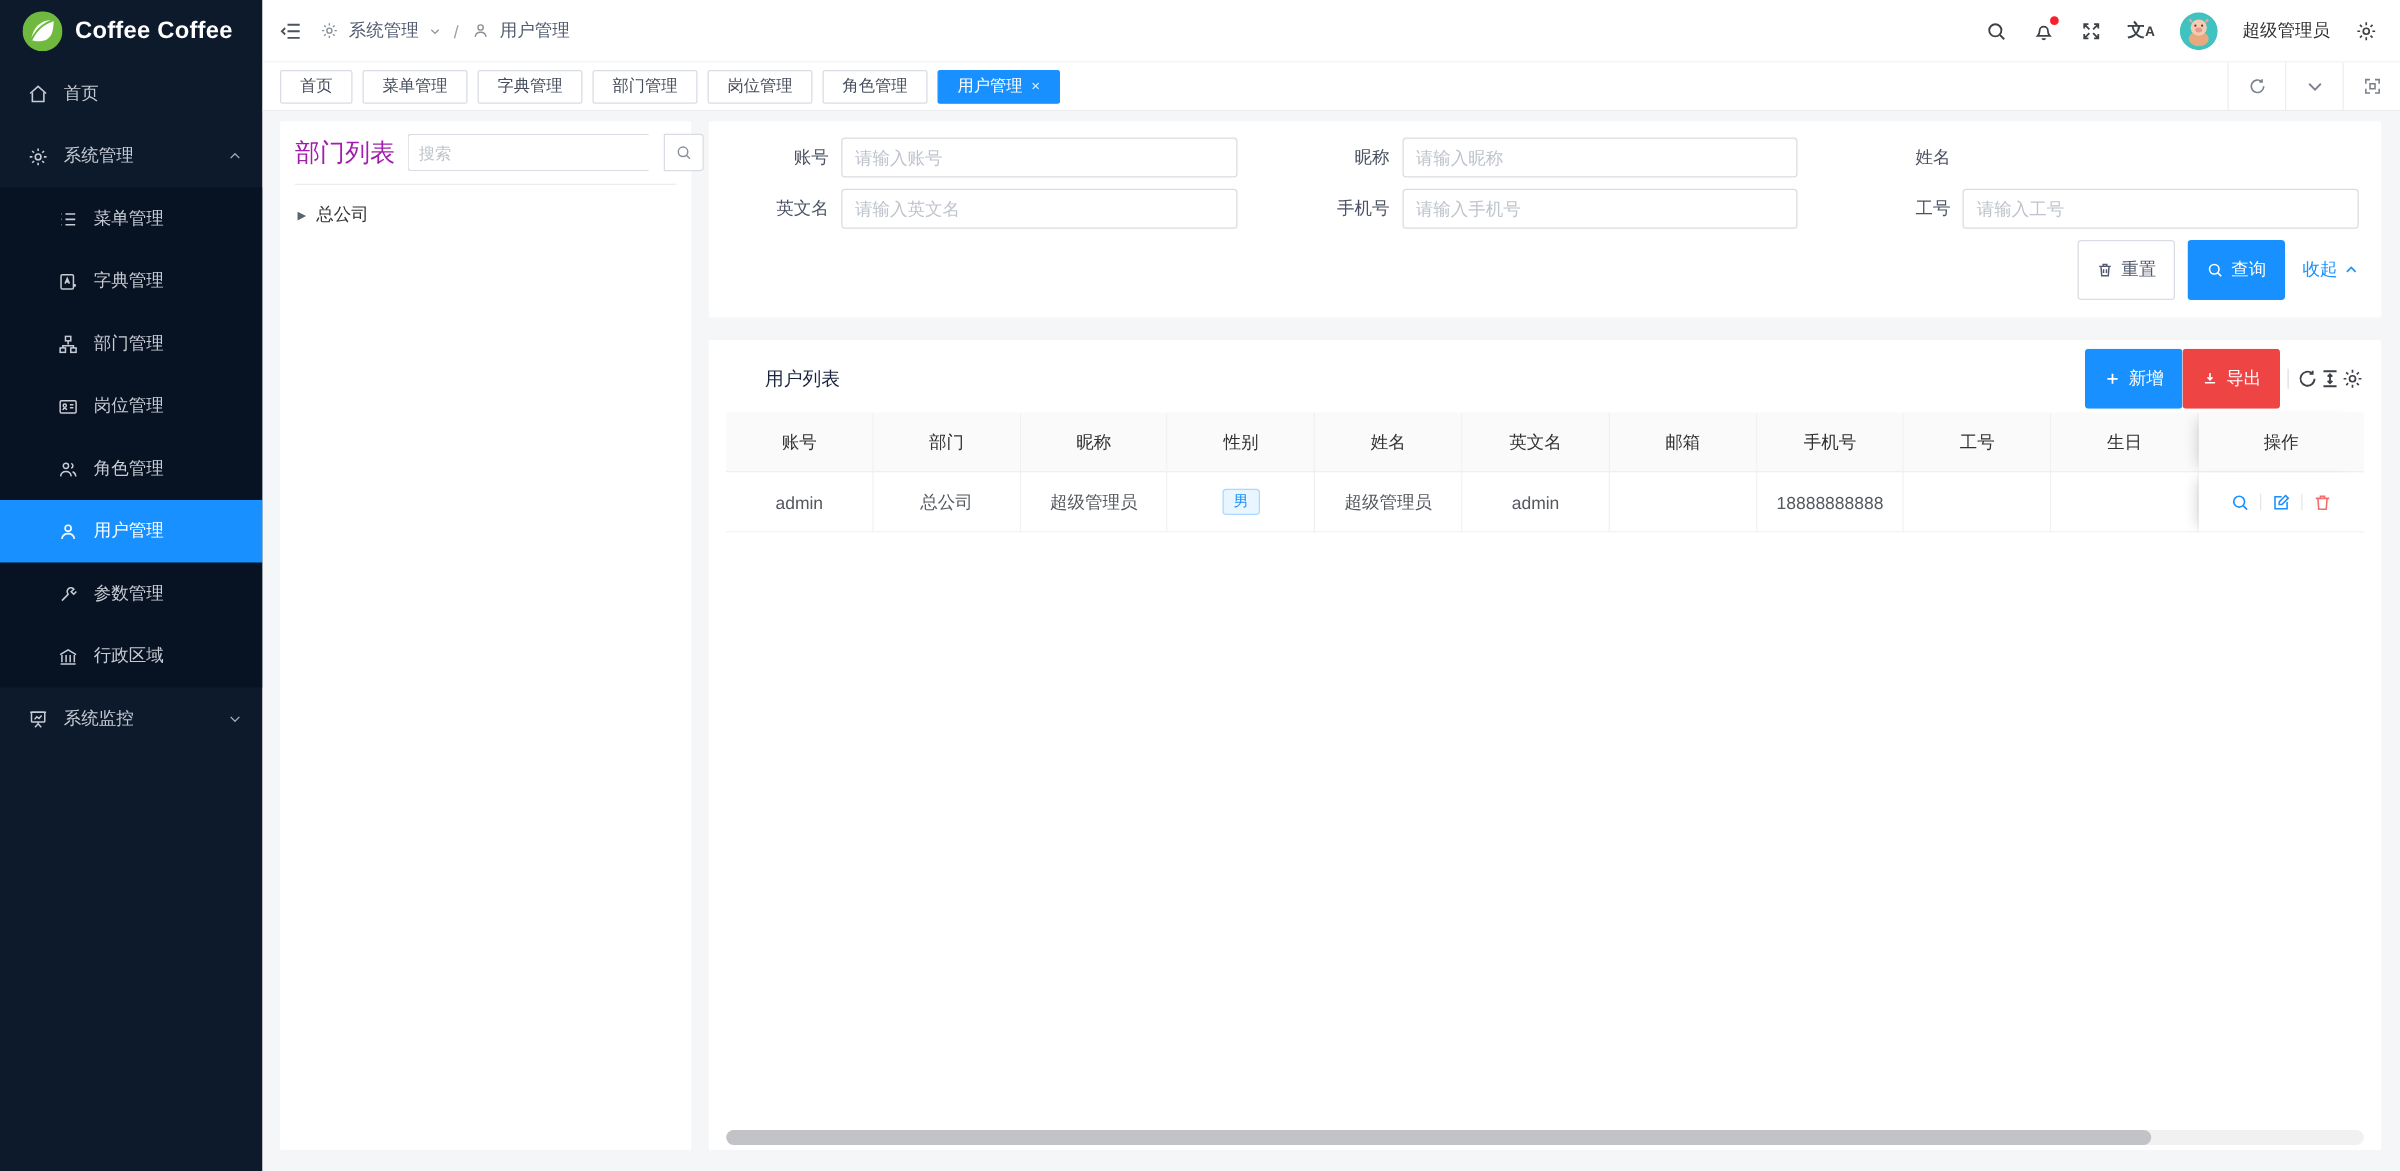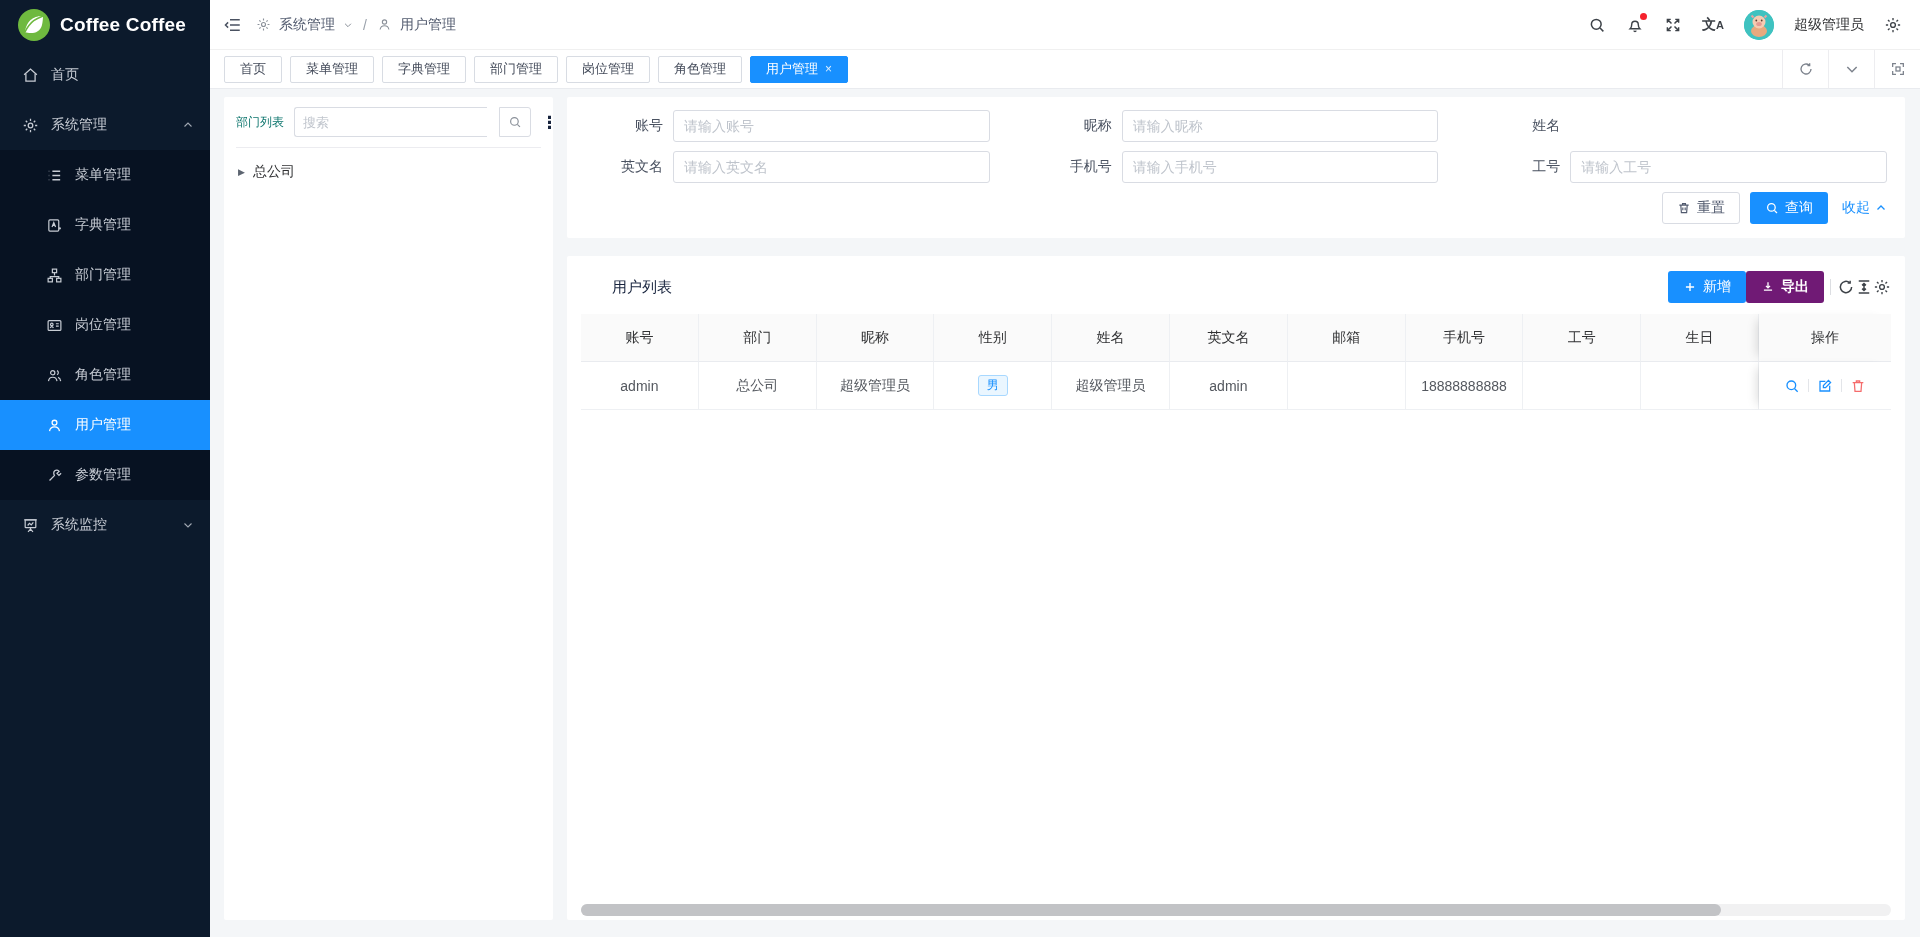--- a/index.html
+++ b/index.html
@@ -49,21 +49,21 @@
   .tool-box { width:46px; display:flex; align-items:center; justify-content:center; border-left:1px solid #ededf0; color:#7c828c; cursor:pointer; }
   .tool-box .ic { width:16px; height:16px; }
 
   
   .content { flex:1; min-height:0; display:flex; gap:14px; padding:8px 15px 17px 14px; background:#f4f6f8; }
   .card { background:#fff; border-radius:2px; }
 
   
   .dept-card { width:329px; min-width:329px; padding:10px 12px; display:flex; flex-direction:column; }
   .dept-head { display:flex; align-items:center; gap:10px; padding-bottom:10px; border-bottom:1px solid #ececf0; }
-  .dept-title { font-size:12px; color:#0f766e; white-space:nowrap; }
+  .dept-title { font-size:20px; color:#a21caf; white-space:nowrap; }
   .dept-search { flex:1; display:flex; height:30px;gap:12px; }
   .dept-search input { flex:1; min-width:0; height:30px; border:1px solid #d9dce3; border-right:none; border-radius:3px 0 0 3px; padding:0 8px; font-size:13px; color:#303133; outline:none; font-family:inherit; }
   .dept-search input::placeholder { color:#bfc4cc; }
   .dept-search .s-btn { width:32px; border:1px solid #d9dce3; border-radius:0 3px 3px 0; background:#fff; display:flex; align-items:center; justify-content:center; color:#8a9099; cursor:pointer; }
   .dept-search .s-btn .ic { width:14px; height:14px; }
   .more-dots { font-size:17px; font-weight:bold; color:#17233d; cursor:pointer; line-height:1; }
   .more-dots::before { content:"⋮"; }
   .tree { padding-top:10px; }
   .tree-node { display:flex; align-items:center; gap:8px; height:28px; font-size:14px; color:#303133; cursor:pointer; padding-left:2px; }
   .tree-caret { font-size:9px; color:#5c6470; }
@@ -73,25 +73,25 @@
   .main-col { flex:1; min-width:0; display:flex; flex-direction:column; }
 
   
   .search-card { padding:13px 18px 14px 14px; }
   .form-grid { display:grid; grid-template-columns:repeat(3,1fr); column-gap:40px; row-gap:9px; }
   .f-item { display:flex; align-items:center; }
   .f-item label { width:92px; text-align:right; padding-right:10px; font-size:14px; color:#4a5261; white-space:nowrap; }
   .f-item input { flex:1; min-width:0; height:32px; border:1px solid #d9dce3; border-radius:3px; padding:0 10px; font-size:14px; color:#303133; outline:none; font-family:inherit; }
   .f-item input::placeholder { color:#bfc4cc; }
   .form-actions { display:flex; justify-content:flex-end; align-items:center; gap:10px; margin-top:9px; }
-  .btn { height:32px; display:inline-flex; align-items:center; justify-content:center; gap:6px; padding:0 14px; border-radius:3px; font-size:14px; cursor:pointer; border:1px solid transparent; white-space:nowrap; font-family:inherit; }
+  .btn { height:48px; display:inline-flex; align-items:center; justify-content:center; gap:6px; padding:0 14px; border-radius:3px; font-size:14px; cursor:pointer; border:1px solid transparent; white-space:nowrap; font-family:inherit; }
   .btn .ic { width:14px; height:14px; }
   .btn-plain { background:#fff; border-color:#d9dce3; color:#515a6e; }
   .btn-primary { background:#1890ff; color:#fff; }
-  .btn-warning { background:#701a75; color:#fff;font-weight:bold; }
+  .btn-warning { background:#ef4444; color:#fff; }
   .link-collapse { display:inline-flex; align-items:center; gap:5px; color:#1890ff; font-size:14px; cursor:pointer; margin-left:4px; }
   .link-collapse .ic { width:12px; height:12px; }
 
   
   .table-card { flex:1; min-height:0; margin-top:18px; padding:12px 14px 0 14px; display:flex; flex-direction:column; }
   .table-toolbar { display:flex; align-items:center; justify-content:space-between; height:38px;margin-left:31px; }
   .tt-title { font-size:15px; color:#17233d; }
   .tt-right { display:flex; align-items:center; }
   .tt-divider { width:1px; height:16px; background:#dcdee2; margin:0 6px; }
   .tt-icon { width:18px; height:18px; color:#3d4248; cursor:pointer; display:inline-flex; }
@@ -223,20 +223,28 @@
           <span class="label">用户管理</span>
         </div>
         <div class="m-item">
           <span class="ic">
               <svg viewBox="0 0 24 24" fill="none" stroke="currentColor" stroke-width="1.8">
                 <path d="M5 19l7.5-7.5"></path>
                 <path d="M12 11.5a4.2 4.2 0 1 1 6.5-5.3L15.5 9l2.8 2.8 3-3"></path>
               </svg>
             </span>
           <span class="label">参数管理</span>
+        </div>
+        <div class="m-item">
+          <span class="ic">
+              <svg viewBox="0 0 24 24" fill="none" stroke="currentColor" stroke-width="1.7">
+                <path d="M3 9.5L12 4l9 5.5M5 10v8M9.7 10v8M14.3 10v8M19 10v8M3.5 20h17"></path>
+              </svg>
+            </span>
+          <span class="label">行政区域</span>
         </div>
       </div>
 
       <div class="m-item">
         <span class="ic">
             <svg viewBox="0 0 24 24" fill="none" stroke="currentColor" stroke-width="1.7">
               <path d="M3 4h18"></path>
               <rect x="4.5" y="4" width="15" height="11" rx="1"></rect>
               <path d="M8 12l2.5-3 2.5 2 3-3.5"></path>
               <path d="M12 15v2M8.5 21l3.5-4 3.5 4"></path>

